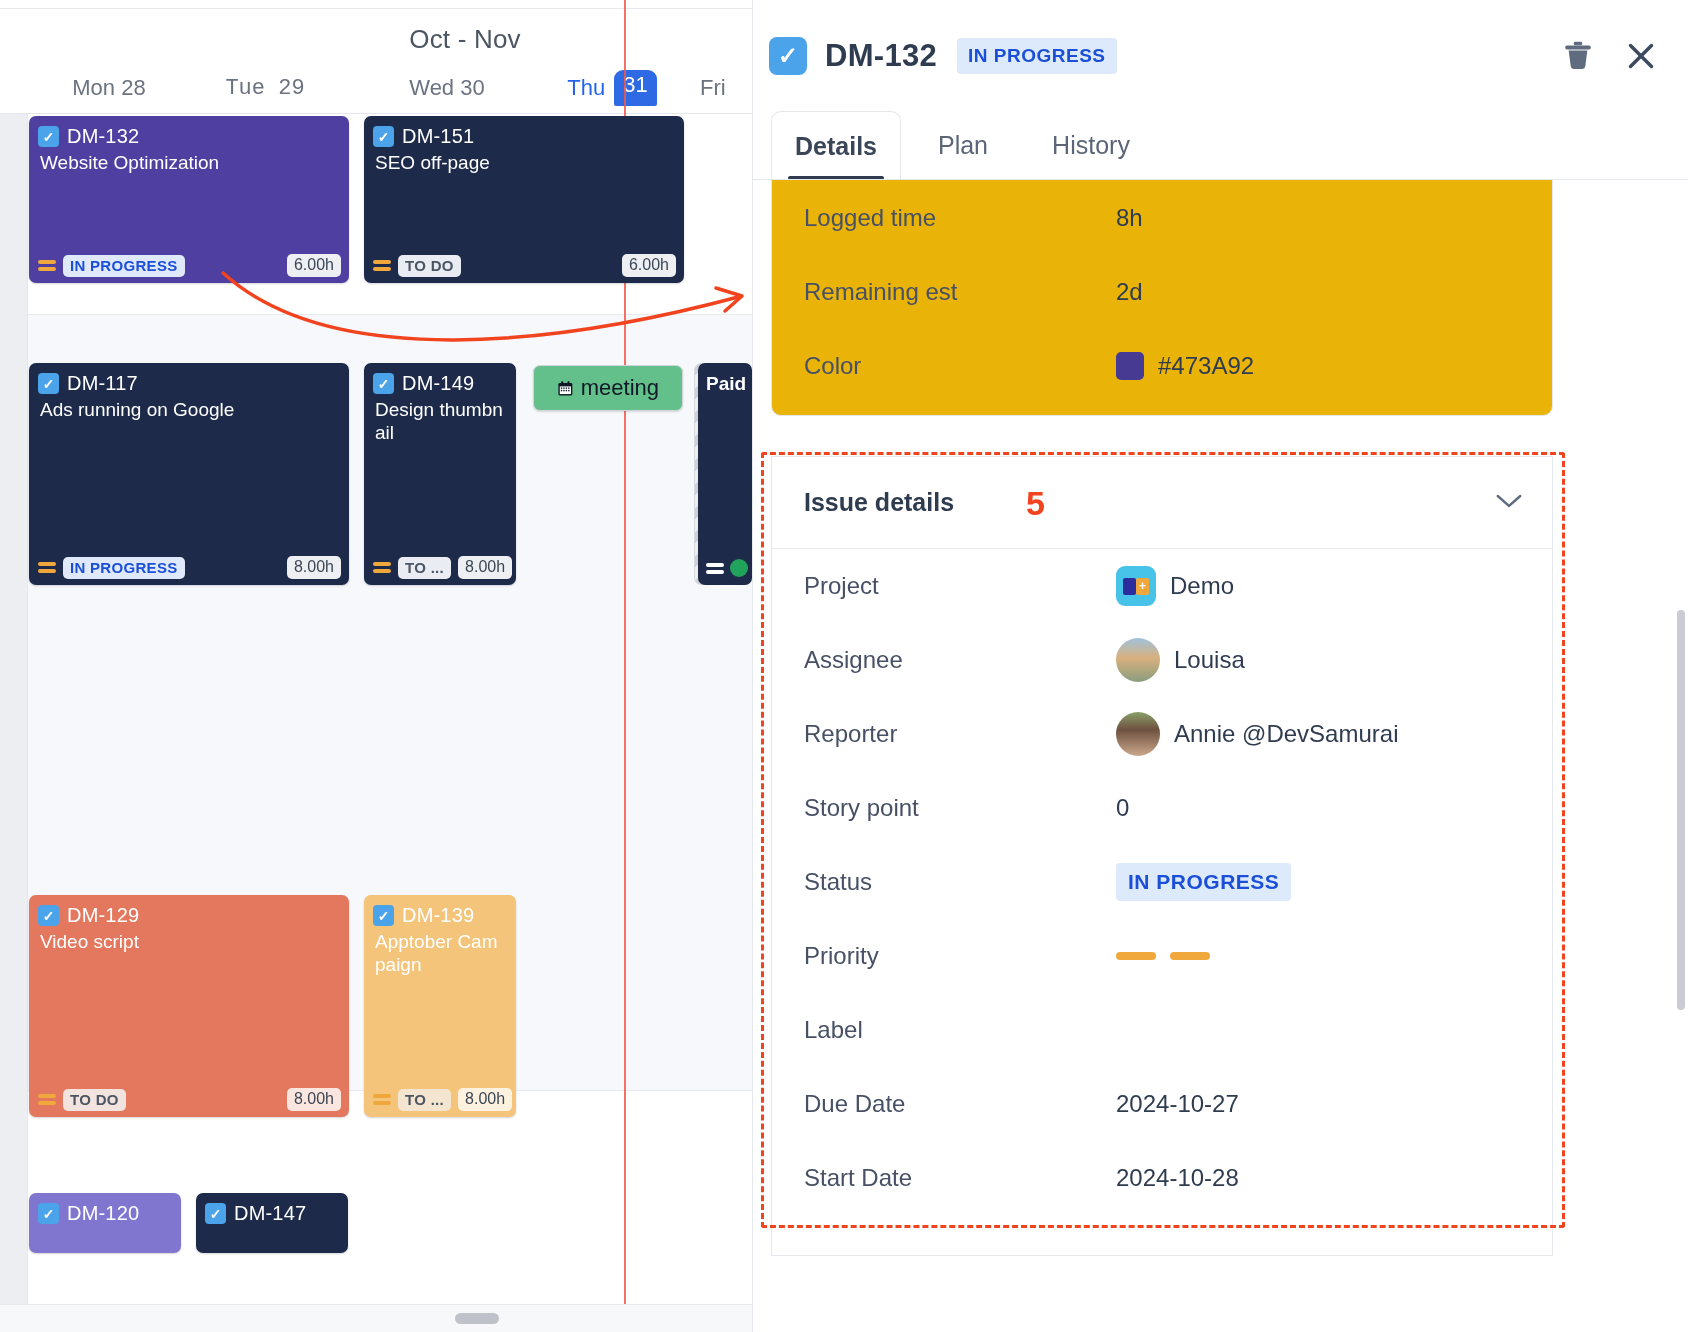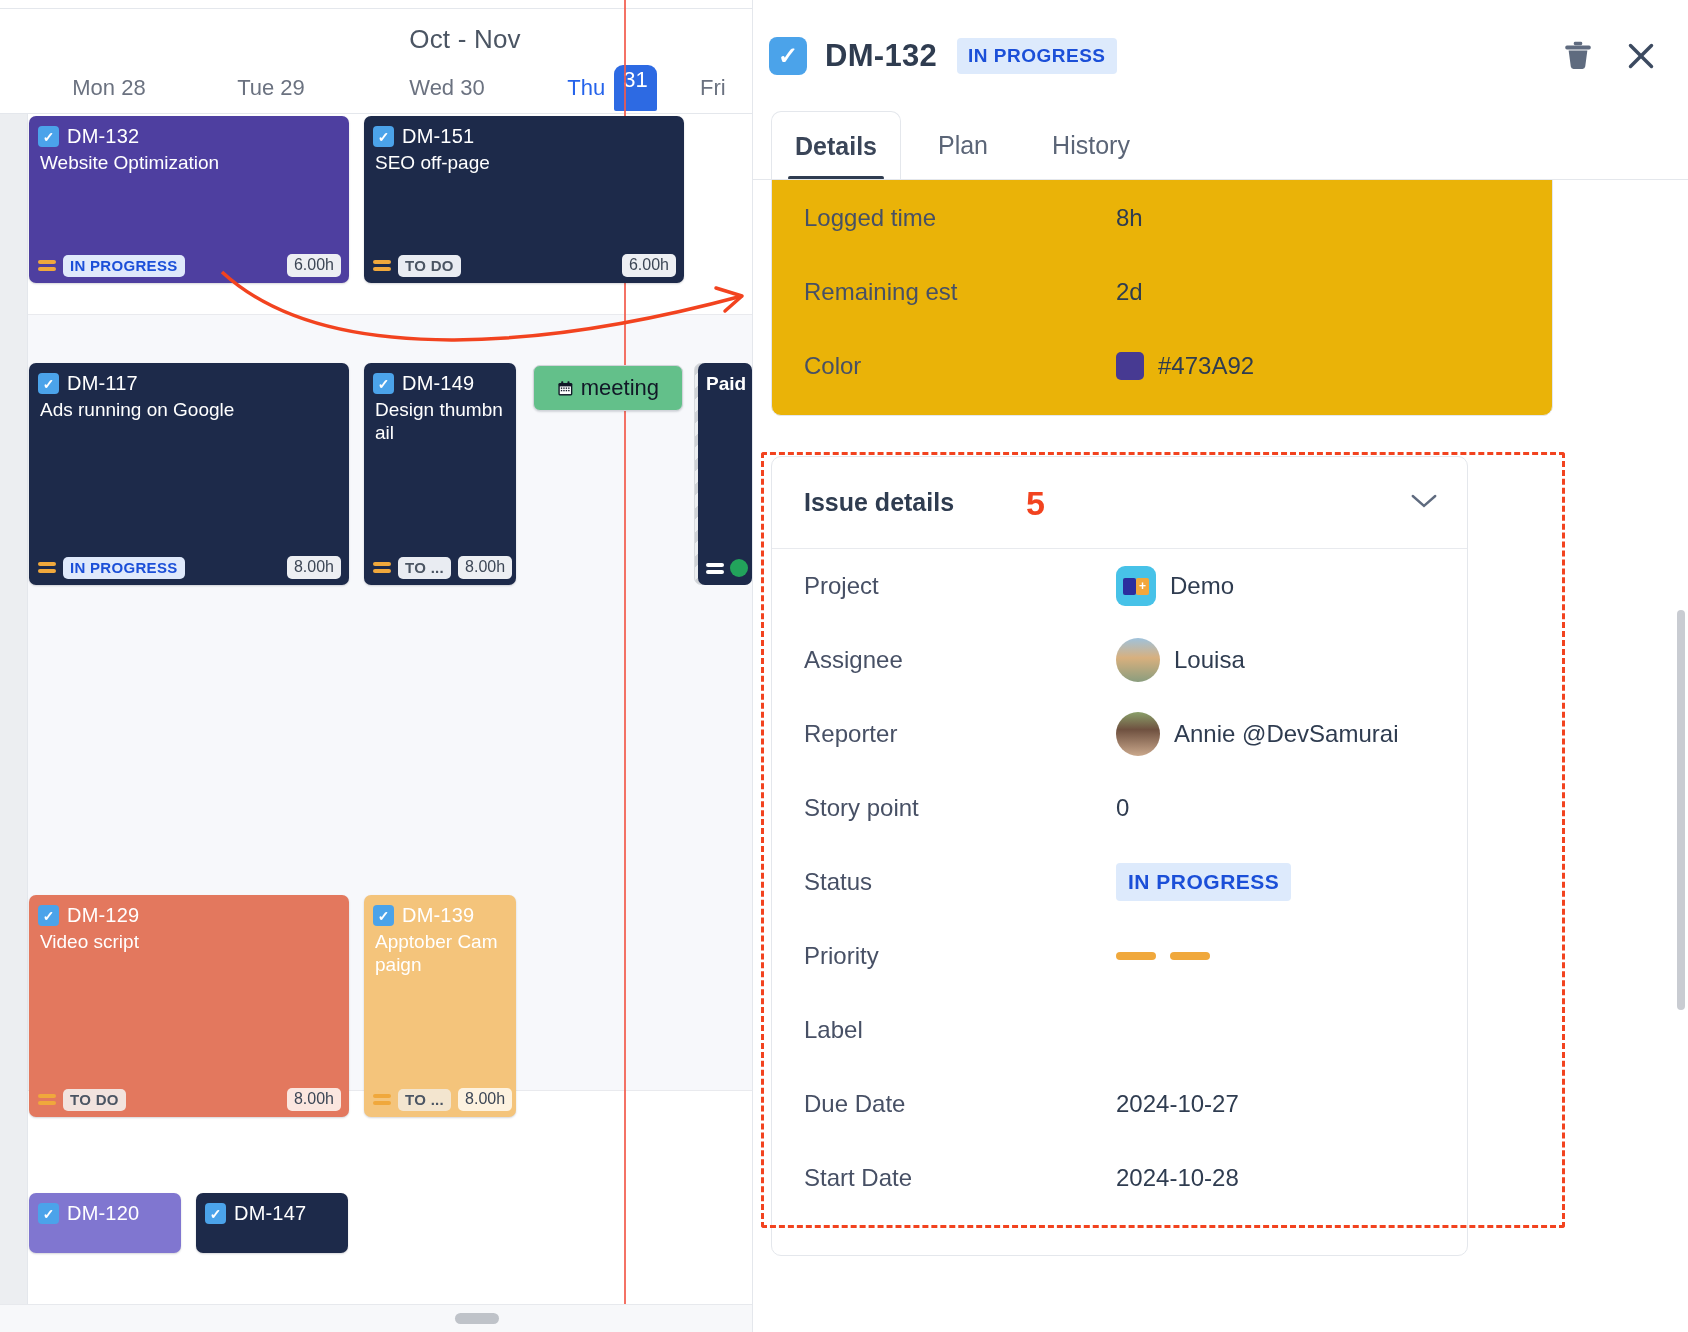--- a/index.html
+++ b/index.html
@@ -31,21 +31,21 @@
   .cal-day {
     position: absolute; top: 0; height: 44px;
     font-size: 22px; color: #6b7280; font-weight: 400;
     display: flex; align-items: center; justify-content: center;
   }
   .cal-day.today { color: #2563eb; }
   .today-pill {
     display: inline-block;
     background: #2d6ae3; color: #ffffff;
     border-radius: 9px 9px 2px 2px;
-    padding: 2px 9px 18px 9px;
+    padding: 2px 9px 8px 9px;
     margin-left: 9px;
     font-weight: 500;
   }
   .cal-headerline { position:absolute; left:0; top:113px; width:752px; height:1px; background:#e4e7ec; }
 
   .cal-grid { position: absolute; left: 0; top: 114px; width: 752px; bottom: 0; }
   .gutter { position:absolute; left:0; top:0; width:28px; bottom:0; background:#eceef1; border-right:1px solid #e4e7ec; }
   .col-sep { position:absolute; top:0; bottom:0; width:1px; background:#ececf0; }
   .row-sep { position:absolute; left:28px; right:0; height:1px; background:#e9eaee; }
   .band { position:absolute; left:28px; right:0; background:#f7f8fb; }
@@ -160,22 +160,22 @@
     position:absolute; left:18px; width:782px;
     border:1px solid #e4e7ec; border-radius:10px; background:#eab308;
   }
   .row { display:flex; align-items:center; height:74px; padding:0 0 0 32px; }
   .row .label { width:312px; font-size:24px; color:#475065; font-weight:400; }
   .row .value { font-size:24px; color:#2f3c50; font-weight:400; display:flex; align-items:center; gap:14px; }
 
   .color-swatch { width:28px; height:28px; border-radius:5px; background:#473A92; display:inline-block; }
 
   .issue-box {
-    position:absolute; left:18px; width:697px;
-    border:1px solid #e4e7ec; border-radius:10px; background:#fff;
+    position:absolute; left:18px; width:782px;
+    border:1px solid #e4e7ec; border-radius:1px; background:#fff;
   }
   .issue-head { display:flex; align-items:center; height:92px; padding:0 28px 0 32px; border-bottom:1px solid #e8eaee; }
   .issue-title { font-size:25px; font-weight:700; color:#2f3c50; }
   .anno-num { margin-left:72px; font-size:34px; font-weight:700; color:#f2431f; line-height:1; }
   .chev { margin-left:auto; }
 
   .dashbox {
     position:absolute; left:8px; top:0; width:804px;
     border:3px dashed #f2431f; border-radius:3px; pointer-events:none;
   }
@@ -207,21 +207,21 @@
   <div id="calendar">
     <div class="cal-topline"></div>
 
     <div class="cal-title">Oct - Nov</div>
 
     <div class="cal-daysrow">
       <div class="cal-day" style="left:28px;width:162px;">
         <span>Mon</span>&nbsp;
         <span>28</span>
       </div>
-      <div class="cal-day" style="left:185px;width:172px;">
+      <div class="cal-day" style="left:179px;width:172px;font-family:Liberation Mono, monospace;">
         <span>Tue</span>&nbsp;
         <span>29</span>
       </div>
       <div class="cal-day" style="left:362px;width:170px;">
         <span>Wed</span>&nbsp;
         <span>30</span>
       </div>
       <div class="cal-day today" style="left:532px;width:160px;">
         <span>Thu</span>
         <span class="today-pill">31</span>

